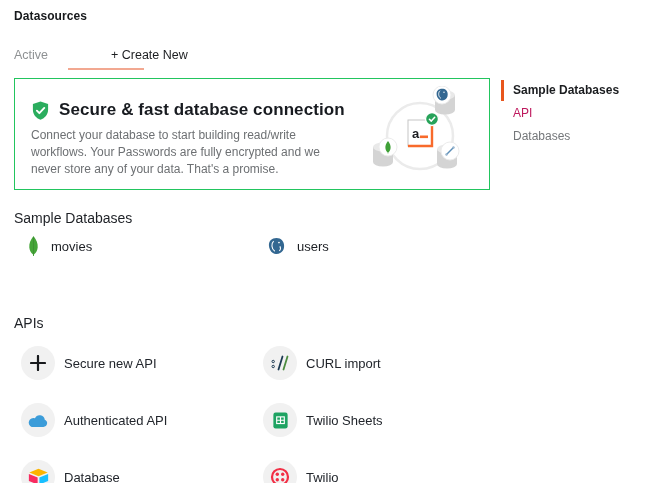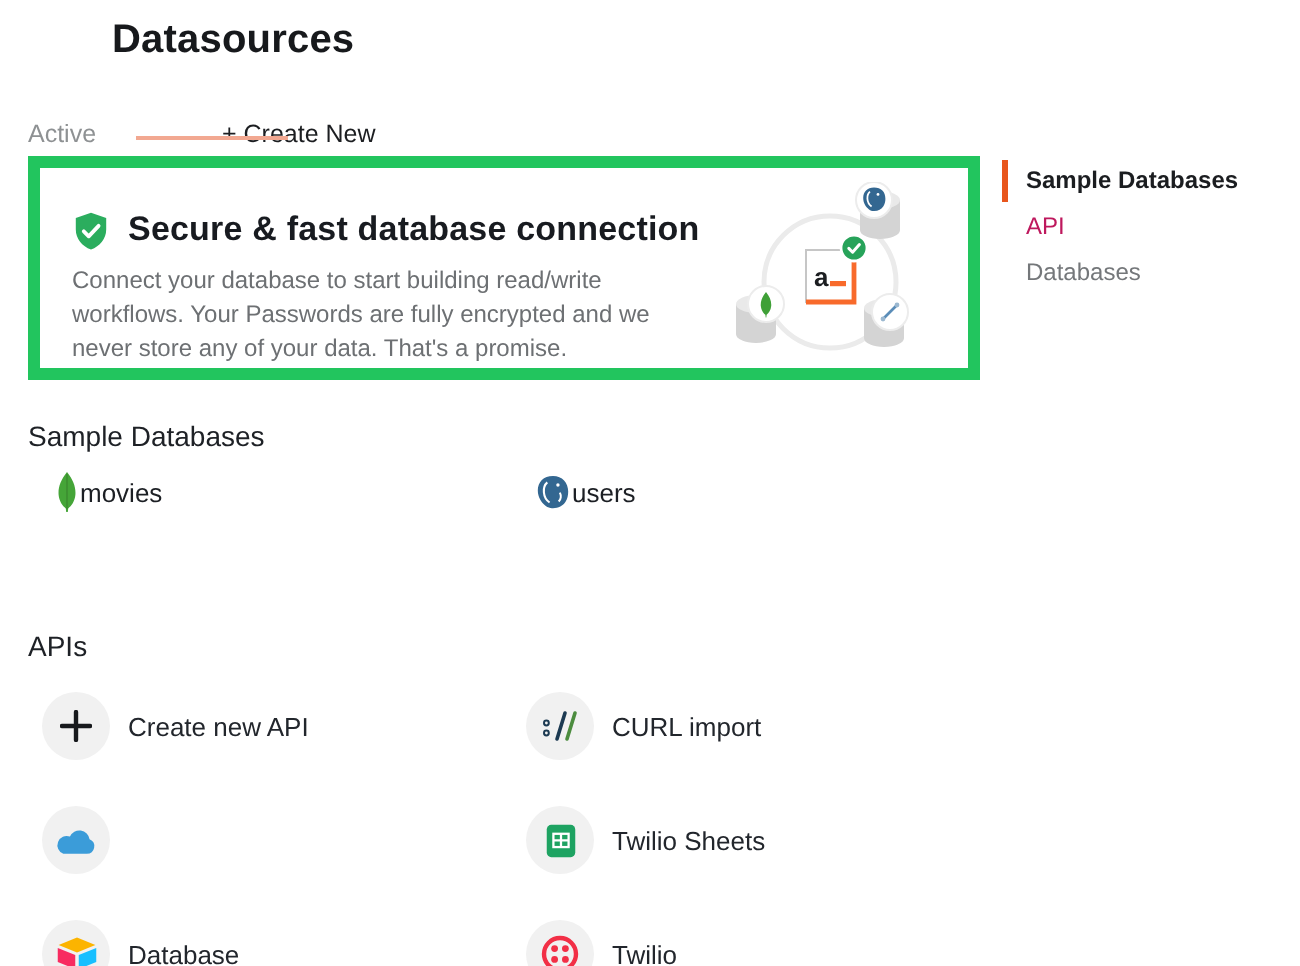--- a/index.html
+++ b/index.html
@@ -6,33 +6,33 @@
   html,body { width:650px; height:483px; }
   body {
     position:relative;
     background:#ffffff;
     overflow:hidden;
     font-family:"Liberation Sans", sans-serif;
     color:#1c1e21;
   }
   .page-title {
     position:absolute; left:14px; top:9px;
-    font-size:20px; font-weight:600; color:#17191c; letter-spacing:.1px;margin-left:42px;
-  }
-  .tab { position:absolute; top:60px; font-size:12.5px; cursor:pointer; }
+    font-size:12px; font-weight:600; color:#17191c; letter-spacing:.1px;
+  }
+  .tab { position:absolute; top:48px; font-size:12.5px; cursor:pointer; }
   .tab-active-label { left:14px; color:#8e9193; }
   .tab-create { left:71px; color:#1c1e21; font-weight:500;margin-left:40px; }
   .tab-underline {
     position:absolute; left:68px; top:68px; width:76px; height:2px;
     background:#f2a891;
   }
   
   .banner {
     position:absolute; left:14px; top:78px; width:476px; height:112px;
-    background:#fff; border:6px solid #22c55e;
+    background:#fff; border:1px solid #22c55e;
   }
   .banner-shield { position:absolute; left:16px; top:22px; width:19px; height:19px; }
   .banner-title {
     position:absolute; left:44px; top:21px;
     font-size:17px; font-weight:700; color:#181b20; letter-spacing:.1px;
   }
   .banner-body {
     position:absolute; left:16px; top:48px; width:294px;
     font-size:12px; line-height:17px; color:#6d7073;
   }
@@ -44,21 +44,21 @@
   .side-nav-item.n1 { top:106px; color:#be185d; }
   .side-nav-item.n2 { top:129px; color:#74777a; }
   
   .section-heading { position:absolute; left:14px; font-size:14px; font-weight:500; color:#1e2126; }
   .heading-sample { top:210px; }
   .heading-apis { top:315px; }
   
   .db-item { position:absolute; top:235px; width:225px; cursor:pointer; }
   .db-item.c0 { left:27px; }
   .db-item.c1 { left:267px; }
-  .db-head { display:flex; align-items:center; height:22px; }
+  .db-head { display:flex; align-items:center; gap:11px; height:22px; }
   .db-name { font-size:13px; font-weight:500; color:#1c1f24; }
   .db-desc { margin-top:9px; font-size:11px; color:#8b8e91; }
   
   .api-item { position:absolute; display:flex; align-items:center; gap:9px; cursor:pointer; }
   .api-item.r0 { top:346px; } .api-item.r1 { top:403px; } .api-item.r2 { top:460px; }
   .api-item.c0 { left:21px; } .api-item.c1 { left:263px; }
   .api-circle {
     width:34px; height:34px; border-radius:50%;
     background:#f1f1f1; display:flex; align-items:center; justify-content:center;
     flex:0 0 auto;
@@ -160,41 +160,42 @@
 </div>
 
 <div class="section-heading heading-apis">APIs</div>
 
 <div class="api-item r0 c0">
   <div class="api-circle">
     <svg width="16" height="16" viewBox="0 0 16 16">
       <path d="M8 1v14M1 8h14" stroke="#17191c" stroke-width="2.2" stroke-linecap="round"></path>
     </svg>
   </div>
-  <span class="api-label">Create new API</span>
+  <span class="api-label">Secure new API</span>
 </div>
 
 <div class="api-item r0 c1">
   <div class="api-circle">
     <svg width="20" height="20" viewBox="0 0 20 20">
       <circle cx="3.2" cy="8.5" r="1.2" fill="none" stroke="#1c3a52" stroke-width="1"></circle>
       <circle cx="3.2" cy="13.5" r="1.2" fill="none" stroke="#1c3a52" stroke-width="1"></circle>
       <path d="M8.5 16.5 L12.5 3.5" stroke="#1c3a52" stroke-width="1.8" stroke-linecap="round"></path>
       <path d="M13.5 16.5 L17.5 3.5" stroke="#4c8c3f" stroke-width="1.8" stroke-linecap="round"></path>
     </svg>
   </div>
   <span class="api-label">CURL import</span>
 </div>
 
 <div class="api-item r1 c0">
   <div class="api-circle">
     <svg width="22" height="15" viewBox="0 0 24 16">
       <path d="M19.4 7.1a5.6 5.6 0 0 0-10.7-1.5A4.6 4.6 0 0 0 5.1 15h12.8a4.1 4.1 0 0 0 1.5-7.9z" fill="#3b9cd9"></path>
     </svg>
   </div>
+  <span class="api-label">Authenticated API</span>
 </div>
 
 <div class="api-item r1 c1">
   <div class="api-circle">
     <svg width="19" height="19" viewBox="0 0 20 20">
       <rect x="2.5" y="1.5" width="15" height="17" rx="2.4" fill="#1ea362"></rect>
       <rect x="6" y="6.2" width="8" height="7" fill="none" stroke="#fff" stroke-width="1.2"></rect>
       <path d="M6 9.7h8M10 6.2v7" stroke="#fff" stroke-width="1.2"></path>
     </svg>
   </div>

